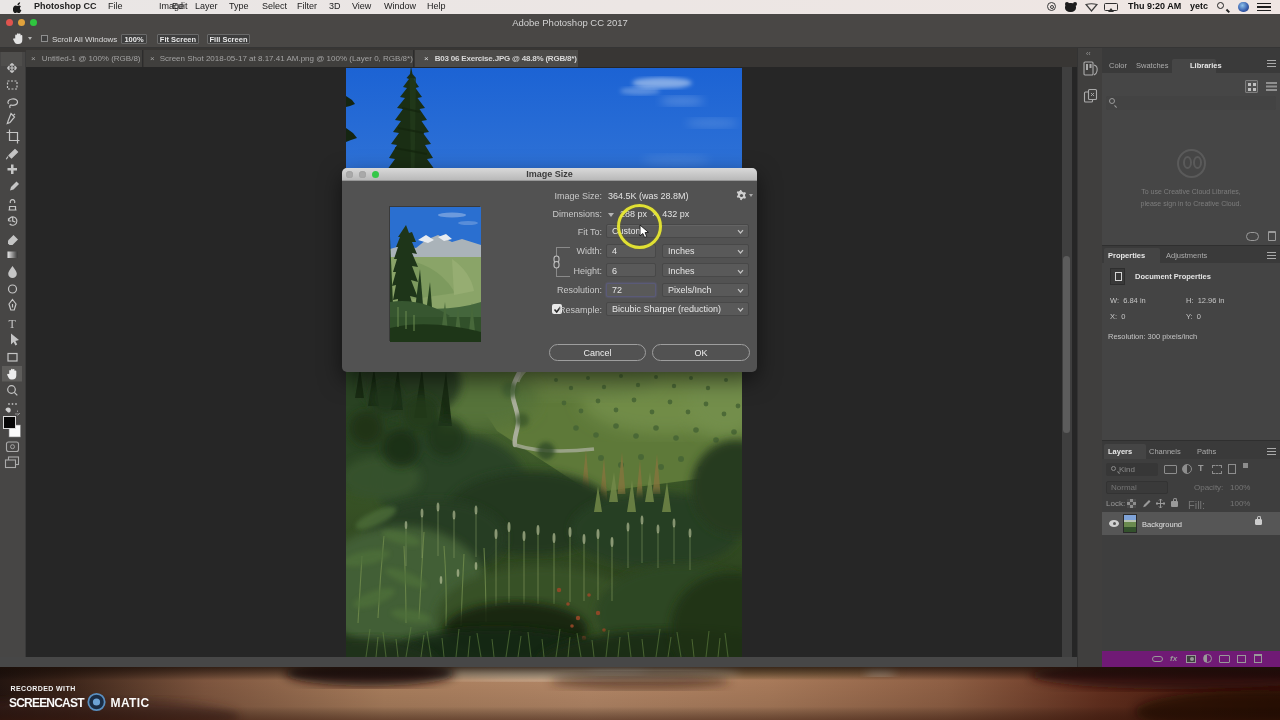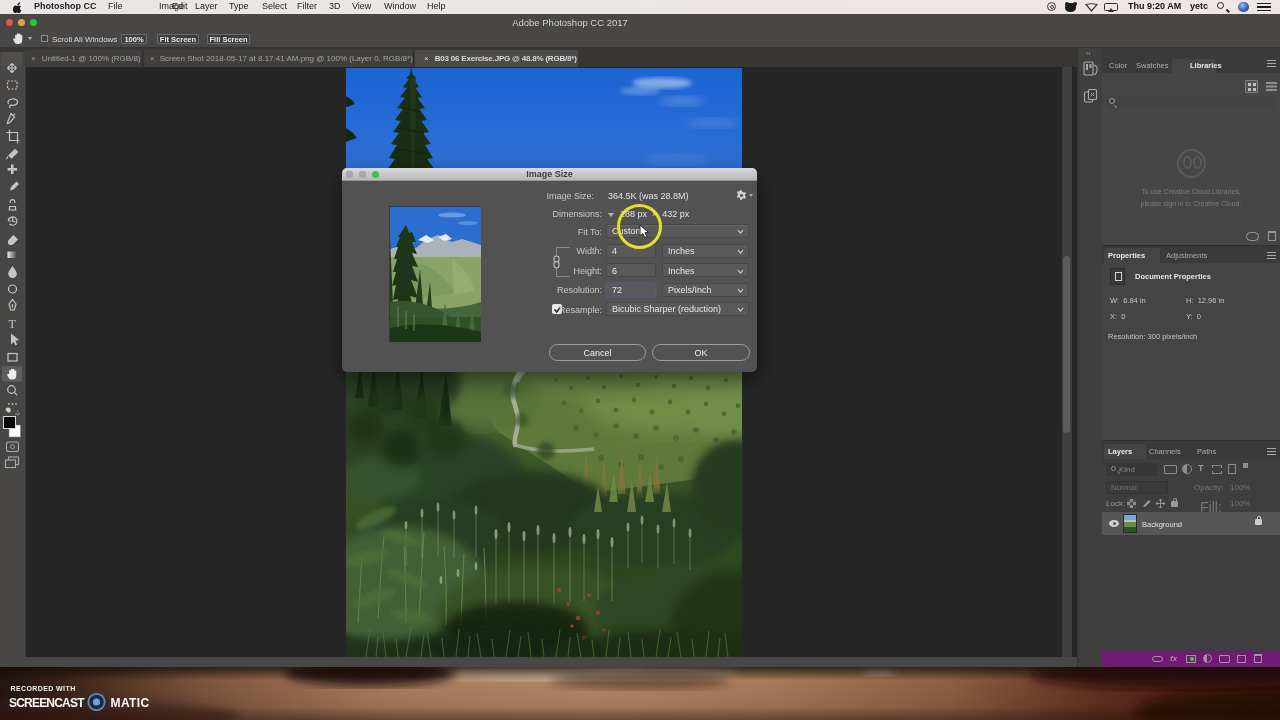--- a/index.html
+++ b/index.html
@@ -436,21 +436,21 @@
     <div class="abs" style="left:4px;top:58px;font-size:8px;color:#9a9a9a;">Lock:</div>
     <div class="abs" style="left:25px;top:58px;width:9px;height:9px;background:repeating-conic-gradient(#8d8d8d 0 25%, #4a4a4a 0 50%) 0 0/6px 6px;"></div>
     <svg class="abs" style="left:40px;top:58px;" width="9" height="9" viewBox="0 0 9 9">
           <path d="M7 1 l1.5 1.5 l-5 5 l-2.3 0.8 l0.8 -2.3 z" fill="#9a9a9a"></path>
         </svg>
     <svg class="abs" style="left:54px;top:58px;" width="9" height="9" viewBox="0 0 9 9">
           <path d="M4.5 0 v9 M0 4.5 h9 M4.5 0 l-1.5 1.5 M4.5 0 l1.5 1.5 M4.5 9 l-1.5 -1.5 M4.5 9 l1.5 -1.5 M0 4.5 l1.5 -1.5 M0 4.5 l1.5 1.5 M9 4.5 l-1.5 -1.5 M9 4.5 l-1.5 1.5" stroke="#9a9a9a" stroke-width="1"></path>
         </svg>
     <div class="abs" style="left:69px;top:60px;width:7px;height:5.5px;background:#9a9a9a;border-radius:1px;"></div>
     <div class="abs" style="left:70.5px;top:57px;width:4px;height:4px;border:1.1px solid #9a9a9a;border-bottom:none;border-radius:2.5px 2.5px 0 0;"></div>
-    <div class="abs" style="left:98px;top:58px;font-size:14px;color:#757575;text-align:center;">Fill:</div>
+    <div class="abs" style="left:86px;top:58px;font-size:11px;color:#757575;text-align:center;">Fill:</div>
     <div class="abs" style="left:128px;top:58px;font-size:8px;color:#757575;">100%</div>
 
     <div class="abs" style="left:0;top:71px;width:178px;height:23px;background:#565656;">
       <div class="abs" style="left:7px;top:8px;width:10px;height:7px;border-radius:50%;background:#d0d0d0;"></div>
       <div class="abs" style="left:10.5px;top:9.5px;width:3px;height:3px;border-radius:50%;background:#565656;"></div>
       <div class="abs" style="left:21px;top:2px;width:14px;height:19px;border:1px solid #2a2a2a;background:linear-gradient(180deg,#7fa3d8 0 28%, #b9c4b2 28% 40%, #6a8a4e 40% 70%, #33512c 70% 100%);"></div>
       <div class="abs" style="left:40px;top:7.5px;font-size:7.5px;color:#e0e0e0;">Background</div>
       <div class="abs" style="left:153px;top:7px;width:7px;height:6px;border:1px solid #ccc;border-radius:1px;background:#ccc;"></div>
       <div class="abs" style="left:154.5px;top:4px;width:4px;height:4px;border:1px solid #ccc;border-bottom:none;border-radius:3px 3px 0 0;"></div>
     </div>
@@ -538,21 +538,21 @@
       <path d="M30 62 l4 48 l-10 0 z" fill="#223c1e"></path>
       <path d="M40 75 l3 38 l-8 0 z" fill="#26421f"></path>
       <path d="M0 95 c22 -4 45 4 60 14 c-20 10 -42 12 -60 10 z" fill="#375630"></path>
       <path d="M0 110 h91 v25 h-91 z" fill="#31502a"></path>
       <path d="M55 95 l4 40 l-9 0 z M68 100 l4 34 l-8 0 z M82 96 l4 38 l-8 0 z" fill="#47683a"></path>
       <path d="M0 121 c30 -7 62 -3 91 4 v10 h-91 z" fill="#1e3618"></path>
       <path d="M8 100 v20 M16 104 v18 M24 108 v16" stroke="#6a8a4e" stroke-width="1"></path>
     </svg>
   </div>
 
-  <div class="abs" style="left:112px;top:23px;width:140px;text-align:right;">Image Size:</div>
+  <div class="abs" style="left:120px;top:23px;width:140px;text-align:right;">Image Size:</div>
   <div class="abs" style="left:266px;top:23px;color:#e3e3e3;">364.5K (was 28.8M)</div>
   <svg class="abs" style="left:394px;top:22px;" width="11" height="11" viewBox="0 0 11 11">
         <path d="M5.5 0.5 l0.7 1.3 a4 4 0 0 1 1.4 0.6 l1.5 -0.5 l0.9 1.6 l-1 1.1 a4 4 0 0 1 0 1.5 l1 1.1 l-0.9 1.6 l-1.5 -0.5 a4 4 0 0 1 -1.4 0.6 l-0.7 1.3 l-1.4 -0.4 l0 -1.5 a4 4 0 0 1 -1.2 -0.9 l-1.5 0.3 l-0.6 -1.7 l1.2 -0.8 a4 4 0 0 1 0 -1.5 l-1.2 -0.8 l0.6 -1.7 l1.5 0.3 a4 4 0 0 1 1.2 -0.9 l0 -1.5 z" fill="#cfcfcf"></path>
         <circle cx="5.5" cy="5.5" r="1.6" fill="#525252"></circle>
       </svg>
   <div class="abs" style="left:407px;top:26px;width:0;height:0;border-left:2.5px solid transparent;border-right:2.5px solid transparent;border-top:3.5px solid #aaa;"></div>
   <div class="abs" style="left:120px;top:41.5px;width:140px;text-align:right;">Dimensions:</div>
   <div class="abs" style="left:266px;top:45px;width:0;height:0;border-left:3px solid transparent;border-right:3px solid transparent;border-top:4px solid #b5b5b5;"></div>
   <div class="abs" style="left:278px;top:41.5px;color:#e3e3e3;">288 px&nbsp; ×&nbsp; 432 px</div>
   <div class="abs" style="left:120px;top:59px;width:140px;text-align:right;">Fit To:</div>

